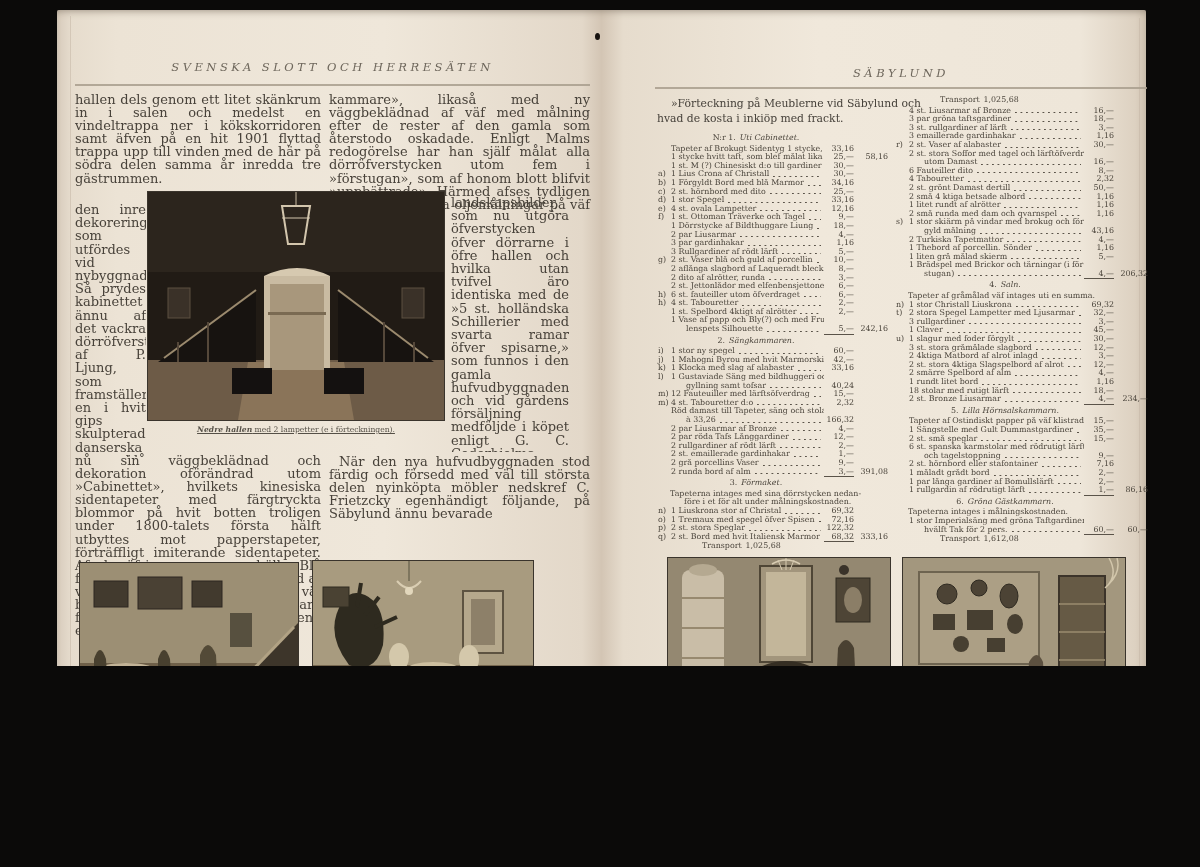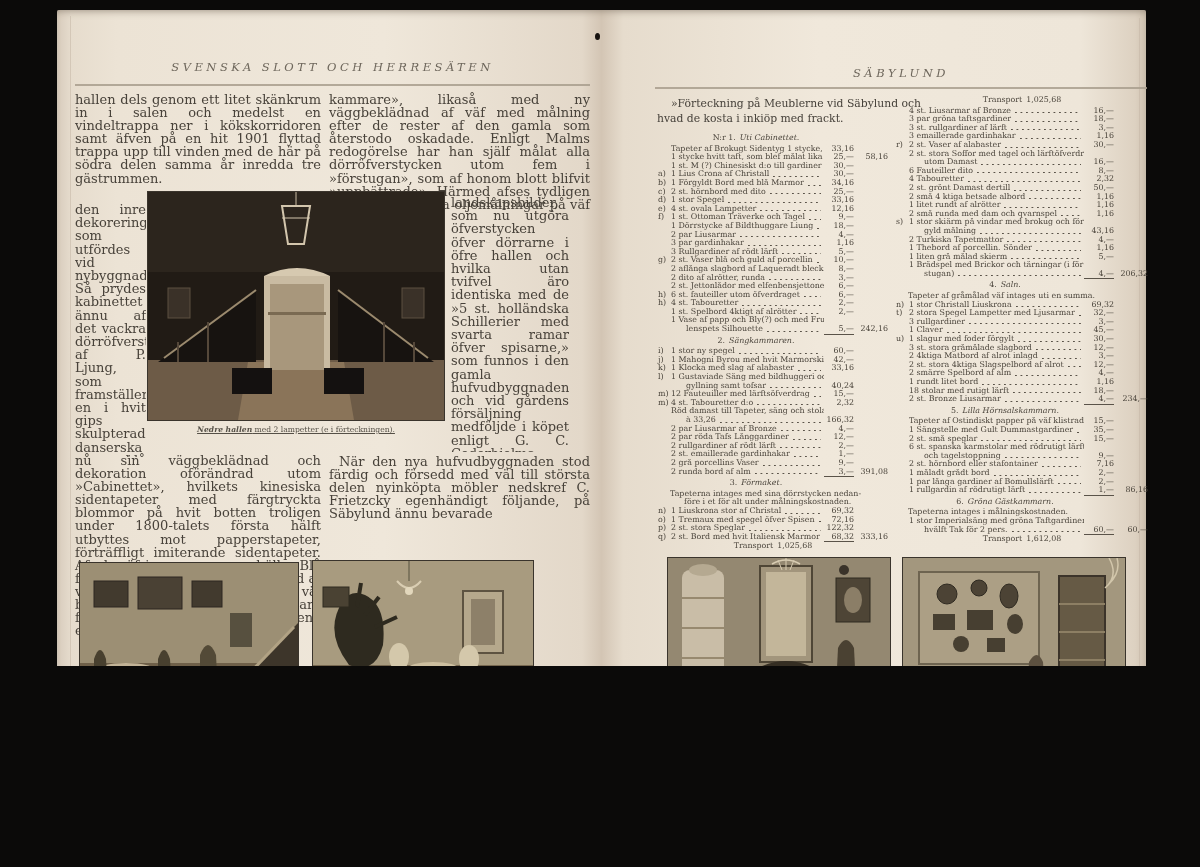--- a/index.html
+++ b/index.html
@@ -47,21 +47,21 @@
   .leader{flex:1 0 6px;align-self:flex-end;height:3px;margin:0 3px 1px 4px;
     background-image:radial-gradient(circle at 1px 1.5px,#5a5349 0.8px,transparent 1px);
     background-size:5.5px 3px;background-repeat:repeat-x;}
   .inv-price{width:30px;text-align:right;flex:none;}
   .inv-price.u{box-shadow:0 1px 0 0 #5a5349;}
   .inv-sum{width:34px;text-align:right;flex:none;}
   .inv-sec{text-align:center;margin:3px 0 2px;padding-right:34px;}
   .inv-sec .tit{font-style:italic;}
   .inv-note{padding-left:12px;}
   .inv-note.cont{padding-left:26px;}
-  .inv-tr{text-align:center;margin:1px 0 2px;}
+  .inv-tr{text-align:left;margin:1px 0 2px;padding-left:44px;}
 </style>
 </head>
 <body>
 
 <div id="stage">
   <div id="paper"></div>
   <div class="stitch" style="left:595px;top:33px;"></div>
   <div class="stitch" style="left:597px;top:819px;"></div>
   <div class="edgeline" style="left:70px;top:16px;width:1px;height:824px;"></div>
   <div class="edgeline" style="left:1139px;top:18px;width:1px;height:820px;"></div>

